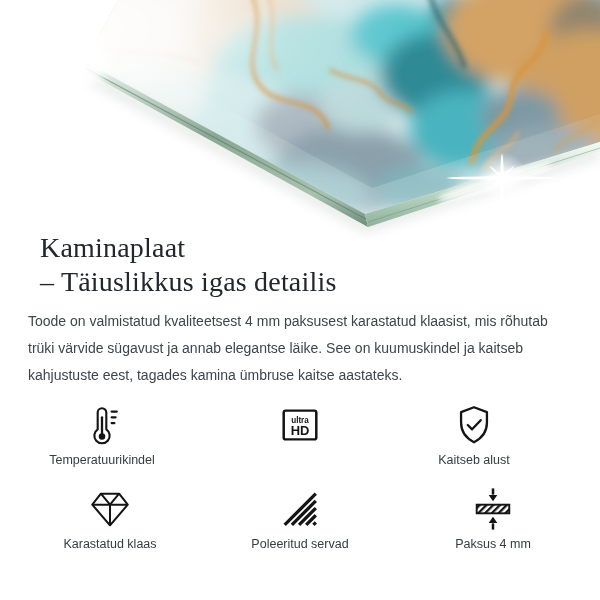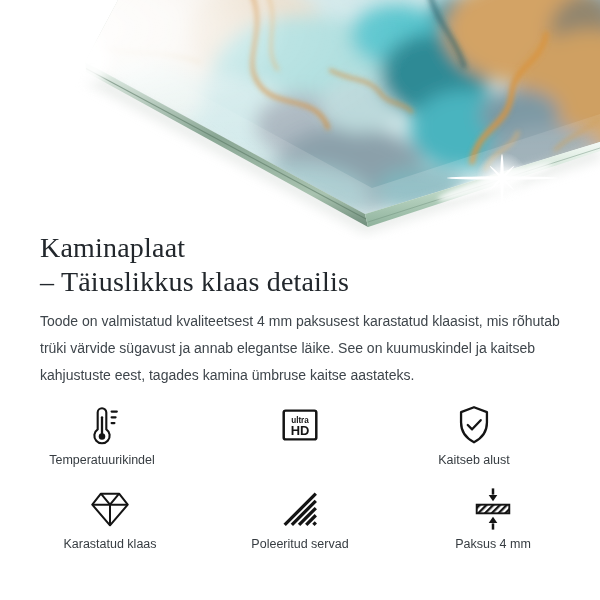--- a/index.html
+++ b/index.html
@@ -1,21 +1,21 @@
 <!DOCTYPE html>
 <html style="--bg: #ffffff; --text-dark: #22272c; --text-body: #3e454b; --icon-stroke: #141414; --art-base: #cfe7e9; --art-turquoise: #4ab4bf; --art-teal-dark: #2f8a95; --art-slate: #8ba0aa; --art-gold: #d3a365; --art-gold-vein: #d08f42; --glass-edge-green: #8aa795; --glass-edge-light: #eef6f0;"><head>
 <meta charset="utf-8">
 <style>
   html,body{margin:0;padding:0;width:600px;height:600px;overflow:hidden;background:#ffffff;}
   .page{position:relative;width:600px;height:540px;background:#ffffff;font-family:"Liberation Sans",sans-serif;}
   .hero{position:absolute;left:0;top:0;width:600px;height:240px;}
   .title{position:absolute;left:40px;top:231px;margin:0;font-family:"Liberation Serif","DejaVu Serif",serif;
          font-weight:400;font-size:28px;line-height:34px;letter-spacing:.2px;color:var(--text-dark,#22272c);}
   .title span{display:block;}
-  .desc{position:absolute;left:40px;top:308px;width:534px;margin:0;font-size:14px;line-height:27px;
+  .desc{position:absolute;left:28px;top:308px;width:534px;margin:0;font-size:14px;line-height:27px;
         color:var(--text-body,#3e454b);}
   .feature{position:absolute;width:200px;display:flex;flex-direction:column;align-items:center;}
   .f0{left:2px;top:402px;} .f1{left:200px;top:402px;} .f2{left:374px;top:402px;align-items:center;}
   .f3{left:10px;top:486px;text-align:right;} .f4{left:200px;top:486px;} .f5{left:393px;top:486px;}
   .ficon{display:block;width:46px;height:46px;color:var(--icon-stroke,#141414);}
   .ficon svg{width:46px;height:46px;display:block;}
   .flabel{margin-top:5px;font-size:12.5px;line-height:15px;color:#363c41;white-space:nowrap;}
 </style>
 </head>
 <body>
@@ -125,21 +125,21 @@
         <g transform="rotate(-45 502 178)">
             <ellipse cx="502" cy="178" rx="17" ry="1.1" fill="#ffffff"></ellipse>
           </g>
         <circle cx="502" cy="178" r="4" fill="#ffffff"></circle>
       </g>
     </svg>
   </div>
 
   <h1 class="title">
     <span>Kaminaplaat</span>
-    <span>– Täiuslikkus klaas detailis</span>
+    <span>– Täiuslikkus igas detailis</span>
   </h1>
 
   <p class="desc">Toode on valmistatud kvaliteetsest 4 mm paksusest karastatud klaasist, mis rõhutab trüki värvide sügavust ja annab elegantse läike. See on kuumuskindel ja kaitseb kahjustuste eest, tagades kamina ümbruse kaitse aastateks.</p>
 
   <div>
 
     <div class="feature f0">
       <span class="ficon">
         <svg viewBox="0 0 48 48">
           <g fill="none" stroke="currentColor" stroke-width="2.2" stroke-linecap="round">

